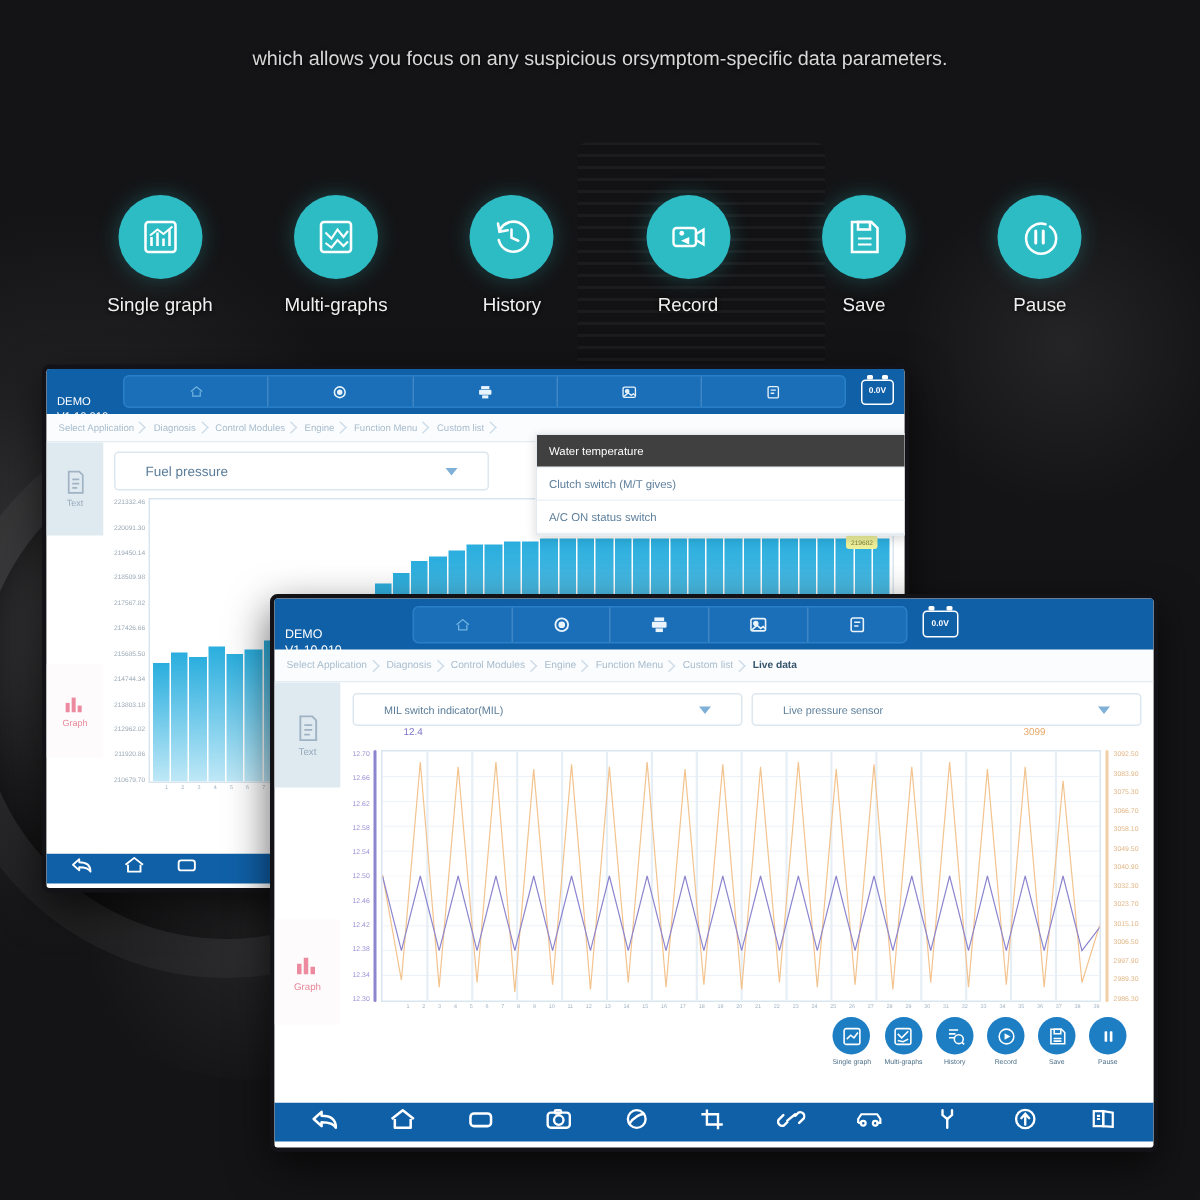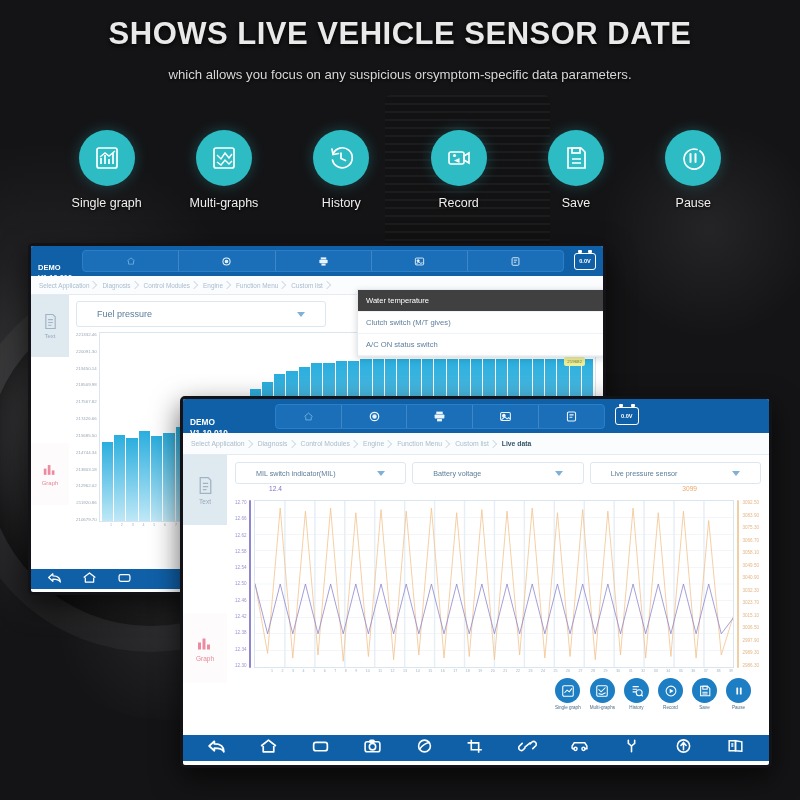--- a/index.html
+++ b/index.html
@@ -75,21 +75,21 @@
   .tablet {
     position:absolute; background:#ffffff; overflow:hidden;
     box-shadow: 0 10px 28px rgba(0,0,0,.62);
     border: 3px solid #131317;
     border-radius: 5px;
   }
   .tb-top {
     background:#1060a8; height:30px; display:flex; align-items:center;
     padding:0 7px; position:relative;
   }
-  .tb-brand { color:#fff; font-size:7.5px; font-weight:bold; line-height:1.35;margin-top:24px; }
+  .tb-brand { color:#fff; font-size:7.5px; font-weight:normal; line-height:1.35;margin-top:24px; }
   .tb-iconbar {
     flex:1; margin:0 10px; height:22px; background:#1b6fb8; border-radius:4px;
     display:flex; align-items:stretch; border:1px solid #2a80c8;
   }
   .tb-ico {
     flex:1; display:flex; align-items:center; justify-content:center;
     border-right:1px solid rgba(255,255,255,.16);
   }
   .tb-ico:last-child { border-right:none; }
   .tb-batt {
@@ -191,21 +191,20 @@
   }
 </style>
 </head>
 <body>
 
 <div id="bg"></div>
 <div class="glow" style="left:600px;top:120px;width:220px;height:220px;"></div>
 <div class="glow" style="left:40px;top:520px;width:260px;height:200px;"></div>
 
 <div id="headline-wrap">
-  <div id="headline">SHOWS LIVE VEHICLE SENSOR DATE</div>
   <div id="subhead">
     <div>which allows you focus on any suspicious orsymptom-specific data parameters.</div>
   </div>
 </div>
 
 <div id="features">
 
   <div class="feature">
     <div class="feat-circle">
       <svg width="30" height="30" viewBox="0 0 30 30" fill="none" stroke="#fff" stroke-width="1.7">
@@ -555,24 +554,20 @@
       </div>
     </div>
 
     <div class="panel" style="padding:7px 8px 0 8px;">
       <div class="selrow">
         <div class="sel">
           <span>MIL switch indicator(MIL)</span>
           <span class="caret"></span>
         </div>
         <div class="sel">
-          <span>Battery voltage</span>
-          <span class="caret"></span>
-        </div>
-        <div class="sel">
           <span>Live pressure sensor</span>
           <span class="caret"></span>
         </div>
       </div>
 
       <div class="value-row">
         <span class="v-purple">12.4</span>
         <span class="v-orange">3099</span>
       </div>
 

